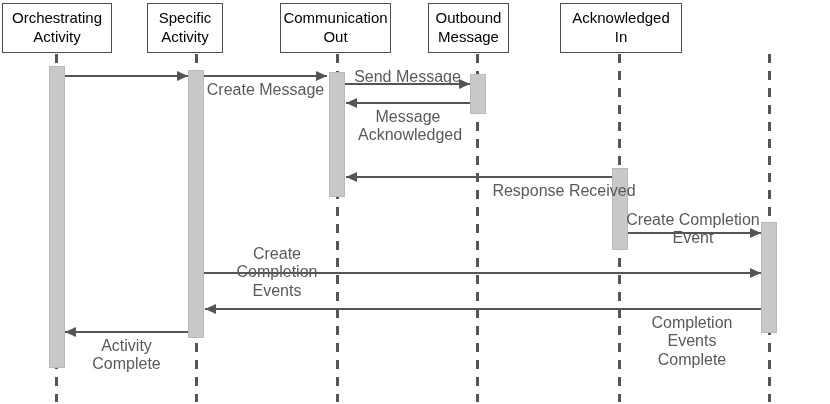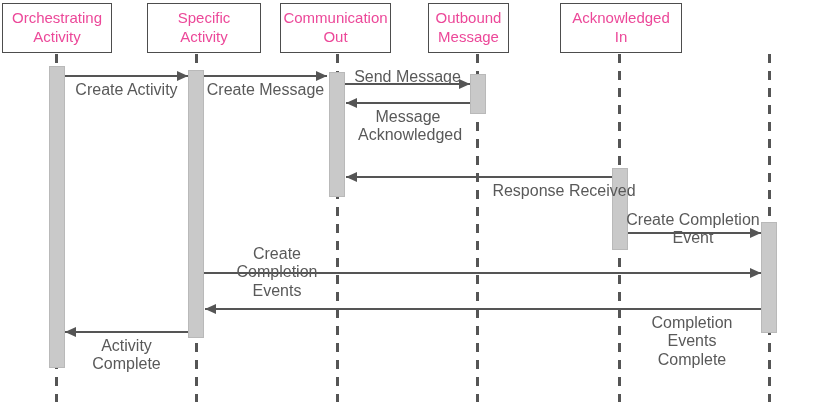--- a/index.html
+++ b/index.html
@@ -10,21 +10,21 @@
   
   .lifeline{
     position:absolute;top:54px;height:348px;width:3px;z-index:1;
     background:repeating-linear-gradient(to bottom,#555555 0 9px,transparent 9px 17px);
   }
   
   .head{
     position:absolute;top:3px;height:50px;box-sizing:border-box;
     border:1.5px solid #4d4d4d;background:#ffffff;z-index:3;
     display:flex;align-items:center;justify-content:center;
-    text-align:center;color:#ec4899;font-size:15px;line-height:1.25;
+    text-align:center;color:#000000;font-size:15px;line-height:1.25;
   }
   .head span{display:block;}
   
   .act{
     position:absolute;width:16px;box-sizing:border-box;z-index:2;
     background:#c9c9c9;border:1px solid #b9b9b9;
   }
   
   .mline{position:absolute;height:2px;background:#555555;z-index:4;}
   .tri{position:absolute;width:0;height:0;z-index:5;
@@ -44,21 +44,21 @@
   <div class="lifeline" style="left:55px"></div>
   <div class="lifeline" style="left:195px"></div>
   <div class="lifeline" style="left:336px"></div>
   <div class="lifeline" style="left:476px"></div>
   <div class="lifeline" style="left:618px"></div>
   <div class="lifeline" style="left:768px"></div>
 
   <div class="head" style="left:2px;width:110px">
       <span style="max-width:100px">Orchestrating Activity</span>
     </div>
-  <div class="head" style="left:147px;width:114px">
+  <div class="head" style="left:147px;width:76px">
       <span style="max-width:70px">Specific Activity</span>
     </div>
   <div class="head" style="left:280px;width:111px">
       <span style="max-width:105px">Communication Out</span>
     </div>
   <div class="head" style="left:428px;width:81px">
       <span style="max-width:70px">Outbound Message</span>
     </div>
   <div class="head" style="left:560px;width:122px">
       <span style="max-width:105px">Acknowledged In</span>
@@ -66,21 +66,20 @@
 
   <div class="act" style="left:49px;top:66px;height:302px"></div>
   <div class="act" style="left:188px;top:70px;height:268px"></div>
   <div class="act" style="left:329px;top:72px;height:125px"></div>
   <div class="act" style="left:470px;top:74px;height:40px"></div>
   <div class="act" style="left:612px;top:168px;height:82px"></div>
   <div class="act" style="left:761px;top:222px;height:111px"></div>
 
   <div class="mline" style="left:65px;top:75px;width:123px"></div>
   <div class="tri tri-r" style="left:177px;top:71px"></div>
-  <div class="mlabel" style="left:65px;top:81px;width:123px">Create Activity</div>
 
   <div class="mline" style="left:204px;top:75px;width:123px"></div>
   <div class="tri tri-r" style="left:316px;top:71px"></div>
   <div class="mlabel" style="left:204px;top:81px;width:123px">Create Message</div>
 
   <div class="mline" style="left:345px;top:83px;width:125px"></div>
   <div class="tri tri-r" style="left:459px;top:79px"></div>
   <div class="mlabel" style="left:345px;top:68px;width:125px">Send Message</div>
 
   <div class="mline" style="left:346px;top:102px;width:124px"></div>

